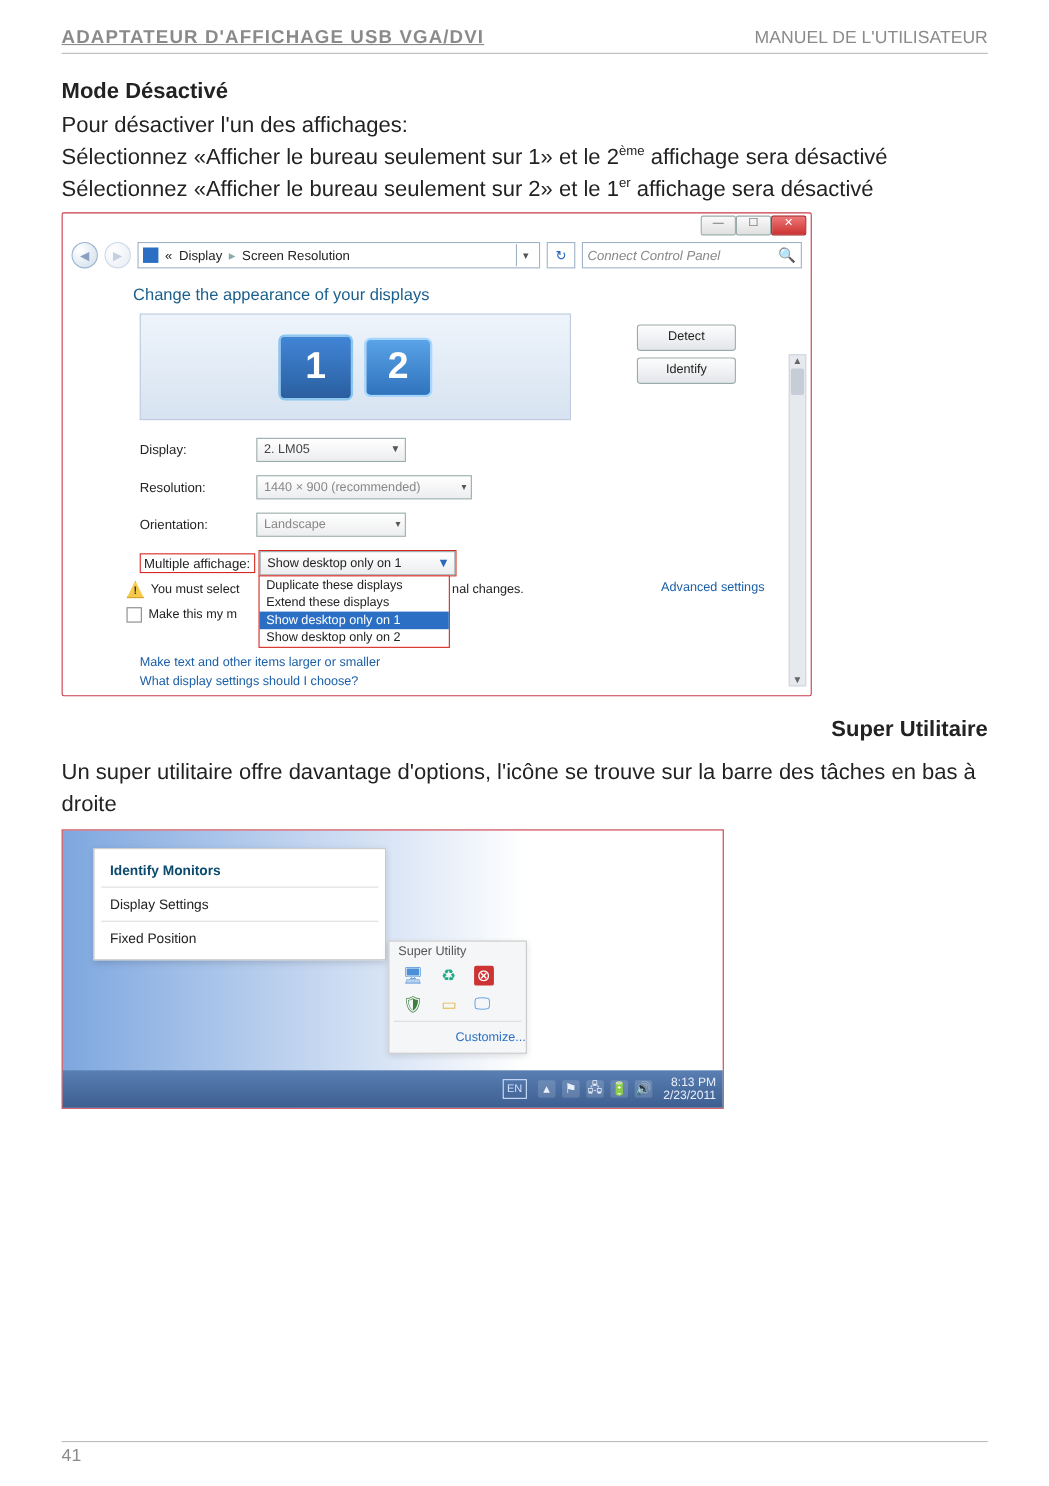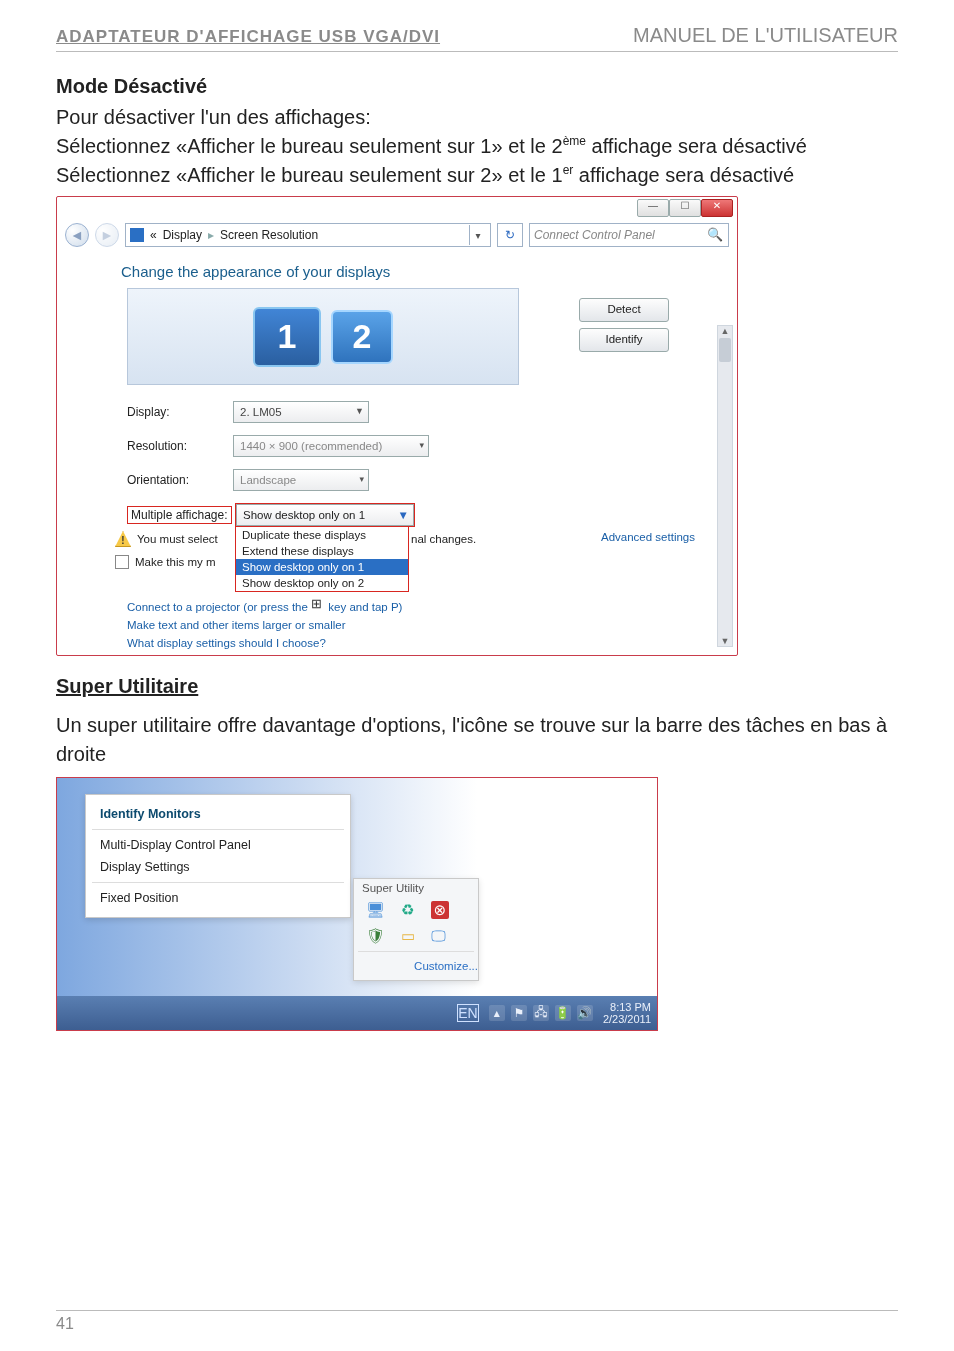--- a/index.html
+++ b/index.html
@@ -27,39 +27,39 @@
   .header-left {
     font-weight: 700;
     letter-spacing: 1px;
     color: #8a8a8a;
     text-decoration: underline;
     font-size: 17px;
     font-family: "Century Gothic", "Segoe UI", sans-serif;
   }
   .header-right {
     color: #8a8a8a;
-    font-size: 20px;
+    font-size: 16px;
     font-family: "Century Gothic", "Segoe UI", sans-serif;
   }
   .body-text {
     font-family: "Century Gothic", "Segoe UI", sans-serif;
     font-size: 20px;
     line-height: 1.45;
     color: #222;
   }
   .subheading {
     font-weight: 700;
     margin-top: 4px;
     margin-bottom: 2px;
   }
   .sup { font-size: 12px; vertical-align: super; }
   .subheading-underline {
     font-weight: 700;
-    text-decoration: underline;
     margin-top: 16px;
+    text-align: right;
   }
   .footer-row {
     position: absolute;
     bottom: 18px;
     left: 56px;
     right: 56px;
     border-top: 1px solid #bbb;
     padding-top: 4px;
     color: #8a8a8a;
     font-size: 16px;
@@ -385,21 +385,21 @@
     height: 34px;
     background: linear-gradient(#5a7fb2,#3d5e91);
     display:flex; align-items:center; justify-content:flex-end;
     padding: 0 6px;
     gap: 10px;
     color:#eaf0fa;
     font-size:11px;
   }
   .taskbar .lang {
     width:20px; height:16px; border:1px solid #cfe1ff;
-    font-size:14px; display:flex; align-items:center; justify-content:center;
+    font-size:10px; display:flex; align-items:center; justify-content:center;
     color:#cfe1ff;
     margin-left:32px;
   }
   .taskbar .tray-icons {
     display:flex; gap:6px; align-items:center;
   }
   .taskbar .tray-icons span{
     width:16px; height:16px;
     display:flex; align-items:center; justify-content:center;
     font-size:12px;
@@ -526,39 +526,35 @@
           <div class="opt">Extend these displays</div>
           <div class="opt sel">Show desktop only on 1</div>
           <div class="opt">Show desktop only on 2</div>
         </div>
 
         <span style="position:absolute; left:284px; top:6px; font-size:11.5px;">nal changes.</span>
 
         <div class="adv-link" style="position:absolute; right:18px; top:26px;">Advanced settings</div>
       </div>
 
-      <div class="link-line">
-        <span>Connect to a projector (or press the </span><span class="winkey"></span><span> key and tap P)</span>
-      </div>
       <div class="link-line">Make text and other items larger or smaller</div>
       <div class="link-line">What display settings should I choose?</div>
     </div>
 
   </div>
 
   <div class="body-text">
     <div class="subheading-underline">Super Utilitaire</div>
     <div style="margin-top:10px;">Un super utilitaire offre davantage d'options, l'icône se trouve sur la barre des tâches en bas à droite</div>
   </div>
 
   <div class="tray-frame">
     <div class="menu-panel">
       <div class="menu-item bold">Identify Monitors</div>
       <div class="menu-sep"></div>
-      <div class="menu-item">Multi-Display Control Panel</div>
       <div class="menu-item">Display Settings</div>
       <div class="menu-sep"></div>
       <div class="menu-item">Fixed Position</div>
     </div>
 
     <div class="popup-panel">
       <div class="hdr">Super Utility</div>
       <div class="icons-row">
         <span style="color:#4a8fd8;">🖥</span>
         <span style="color:#2a8;">♻</span>

